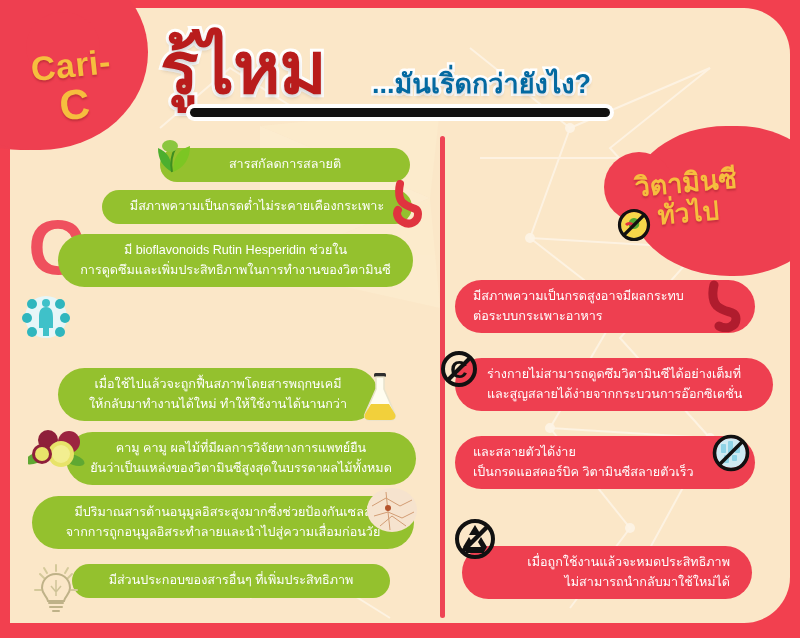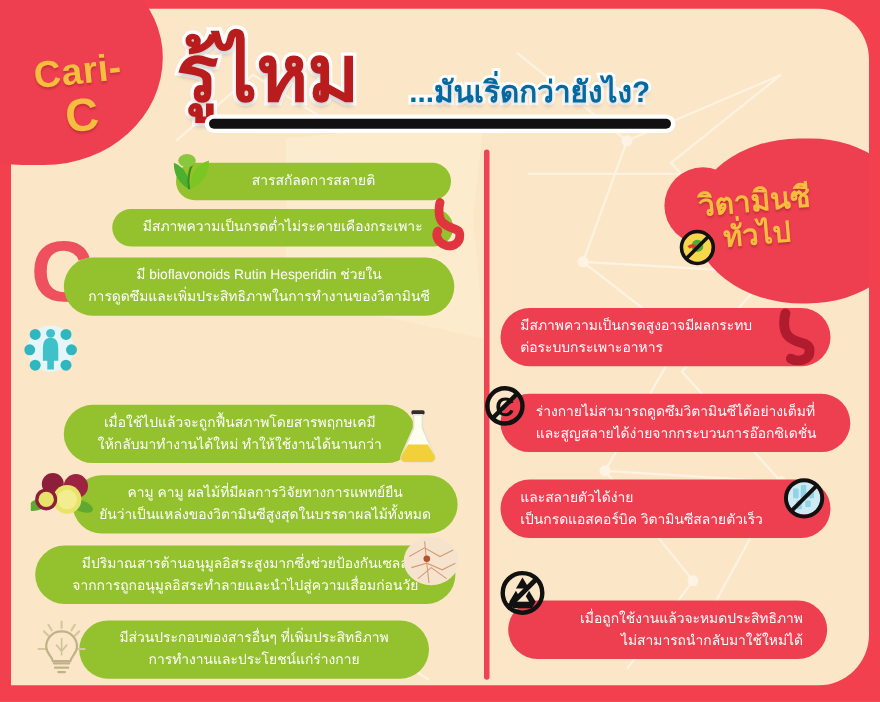--- a/index.html
+++ b/index.html
@@ -275,21 +275,20 @@
             <path d="M36 6 L33 11"></path>
         </g>
         <path d="M24 12 C15 12 10 19 10 26 C10 32 15 34 16 39 L32 39 C33 34 38 32 38 26 C38 19 33 12 24 12Z" fill="none" stroke="#BFB288" stroke-width="2"></path>
         <path d="M17 41 L31 41 M18 45 L30 45 M21 49 L27 49" stroke="#BFB288" stroke-width="2" stroke-linecap="round"></path>
         <path d="M24 18 L24 34 M19 24 L24 30 M29 24 L24 30" stroke="#CFC398" stroke-width="1.5" fill="none"></path>
       </svg>
     </div>
     <div class="row" style="left:62px;top:556px;">
       <div class="pill green center" style="width:318px;">
         <span class="ln">มีส่วนประกอบของสารอื่นๆ ที่เพิ่มประสิทธิภาพ</span>
-        <span class="ln">การทำงานและประโยชน์แก่ร่างกาย</span>
       </div>
     </div>
 
     <div class="rblob"></div>
     <div class="rhead">
       <span>วิตามินซี</span>
       <span class="l2">ทั่วไป</span>
     </div>
 
     <div class="ic-wrap" style="left:607px;top:200px;">

